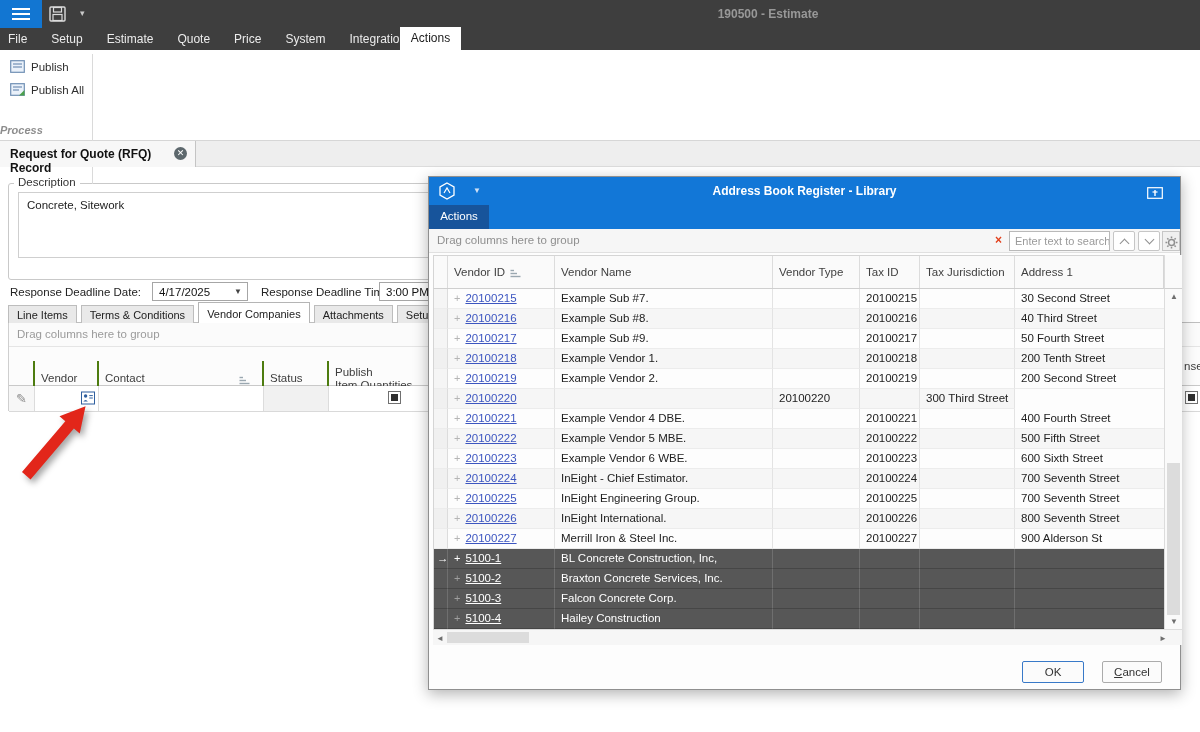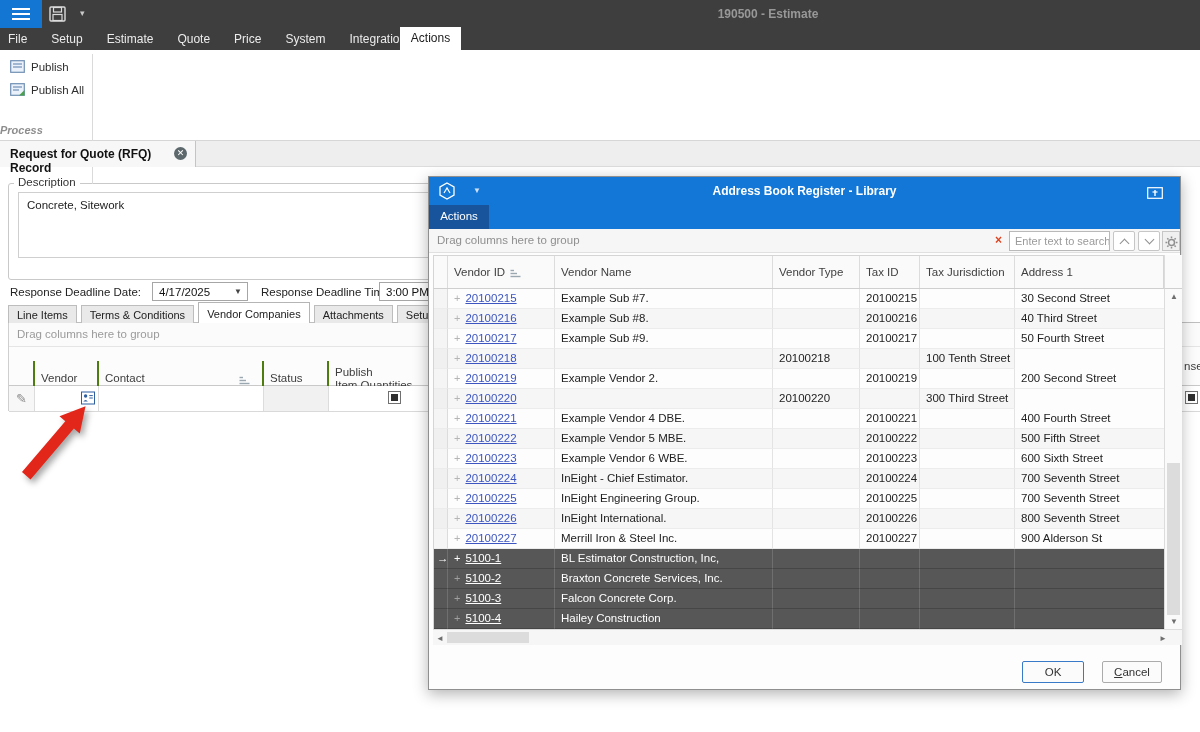--- a/index.html
+++ b/index.html
@@ -354,24 +354,25 @@
           <div class="m-cell"><span class="plus">+</span><span class="vlink">20100217</span></div>
           <div class="m-cell">Example Sub #9.</div>
           <div class="m-cell"></div>
           <div class="m-cell">20100217</div>
           <div class="m-cell"></div>
           <div class="m-cell">50 Fourth Street</div>
         </div>
         <div class="m-row mgrid alt">
           <div class="m-cell ind"></div>
           <div class="m-cell"><span class="plus">+</span><span class="vlink">20100218</span></div>
+          <div class="m-cell">Example Vendor 1.</div>
           <div class="m-cell"></div>
           <div class="m-cell">20100218</div>
           <div class="m-cell"></div>
-          <div class="m-cell">100 Tenth Street</div>
+          <div class="m-cell">200 Tenth Street</div>
         </div>
         <div class="m-row mgrid">
           <div class="m-cell ind"></div>
           <div class="m-cell"><span class="plus">+</span><span class="vlink">20100219</span></div>
           <div class="m-cell">Example Vendor 2.</div>
           <div class="m-cell"></div>
           <div class="m-cell">20100219</div>
           <div class="m-cell"></div>
           <div class="m-cell">200 Second Street</div>
         </div>
@@ -442,21 +443,21 @@
           <div class="m-cell"><span class="plus">+</span><span class="vlink">20100227</span></div>
           <div class="m-cell">Merrill Iron &amp; Steel Inc.</div>
           <div class="m-cell"></div>
           <div class="m-cell">20100227</div>
           <div class="m-cell"></div>
           <div class="m-cell">900 Alderson St</div>
         </div>
         <div class="m-row mgrid sel cur">
           <div class="m-cell ind">→</div>
           <div class="m-cell"><span class="plus">+</span><span class="vlink">5100-1</span></div>
-          <div class="m-cell">BL Estimator Construction, Inc,</div>
+          <div class="m-cell">BL Concrete Construction, Inc,</div>
           <div class="m-cell"></div>
           <div class="m-cell"></div>
           <div class="m-cell"></div>
           <div class="m-cell"></div>
         </div>
         <div class="m-row mgrid sel">
           <div class="m-cell ind"></div>
           <div class="m-cell"><span class="plus">+</span><span class="vlink">5100-2</span></div>
           <div class="m-cell">Braxton Concrete Services, Inc.</div>
           <div class="m-cell"></div>

